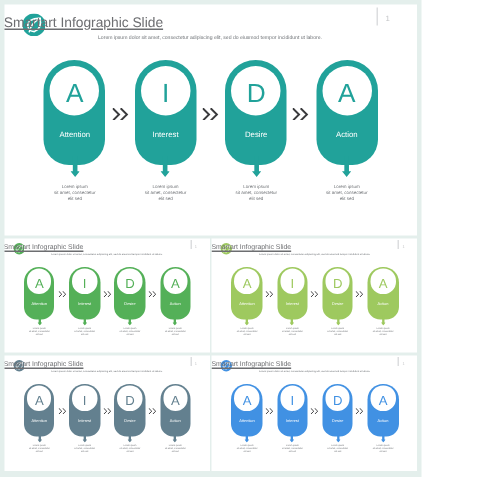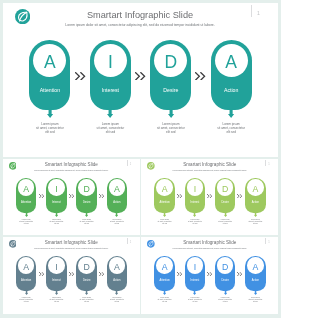--- a/index.html
+++ b/index.html
@@ -6,21 +6,21 @@
   body{width:281px;height:318px;background:#ffffff;font-family:"Liberation Sans",sans-serif;overflow:hidden;}
   .page{position:relative;width:281px;height:318px;background:#e4efec;}
   .slide{position:absolute;background:#fff;overflow:hidden;}
   .hero{left:2.5px;top:2.7px;width:275px;height:154.3px;}
   .q1{left:2.5px;top:159px;width:137.5px;height:76px;}
   .q2{left:141px;top:159px;width:136.5px;height:76px;}
   .q3{left:2.5px;top:237px;width:137.5px;height:77px;}
   .q4{left:141px;top:237px;width:136.5px;height:77px;}
 
   .logo{position:absolute;line-height:0;}
-  .title{position:absolute;text-align:center;color:#6d6e71;font-weight:400;white-space:nowrap;}
+  .title{position:absolute;text-align:left;color:#6d6e71;font-weight:400;white-space:nowrap;text-decoration:underline;}
   .subtitle{position:absolute;text-align:center;color:#6e7276;white-space:nowrap;}
   .pagenum{position:absolute;color:#c3c5c7;}
   .vline{position:absolute;background:#dcdddf;}
 
   .cap{position:absolute;}
   .capsule{position:absolute;left:0;top:0;width:100%;}
   .circ{position:absolute;background:#fff;border-radius:50%;}
   .letter{position:absolute;text-align:center;width:100%;font-weight:400;line-height:1;}
   .caplabel{position:absolute;text-align:center;width:100%;color:#fff;line-height:1;}
   .desc{position:absolute;text-align:center;color:#6b6e72;}

